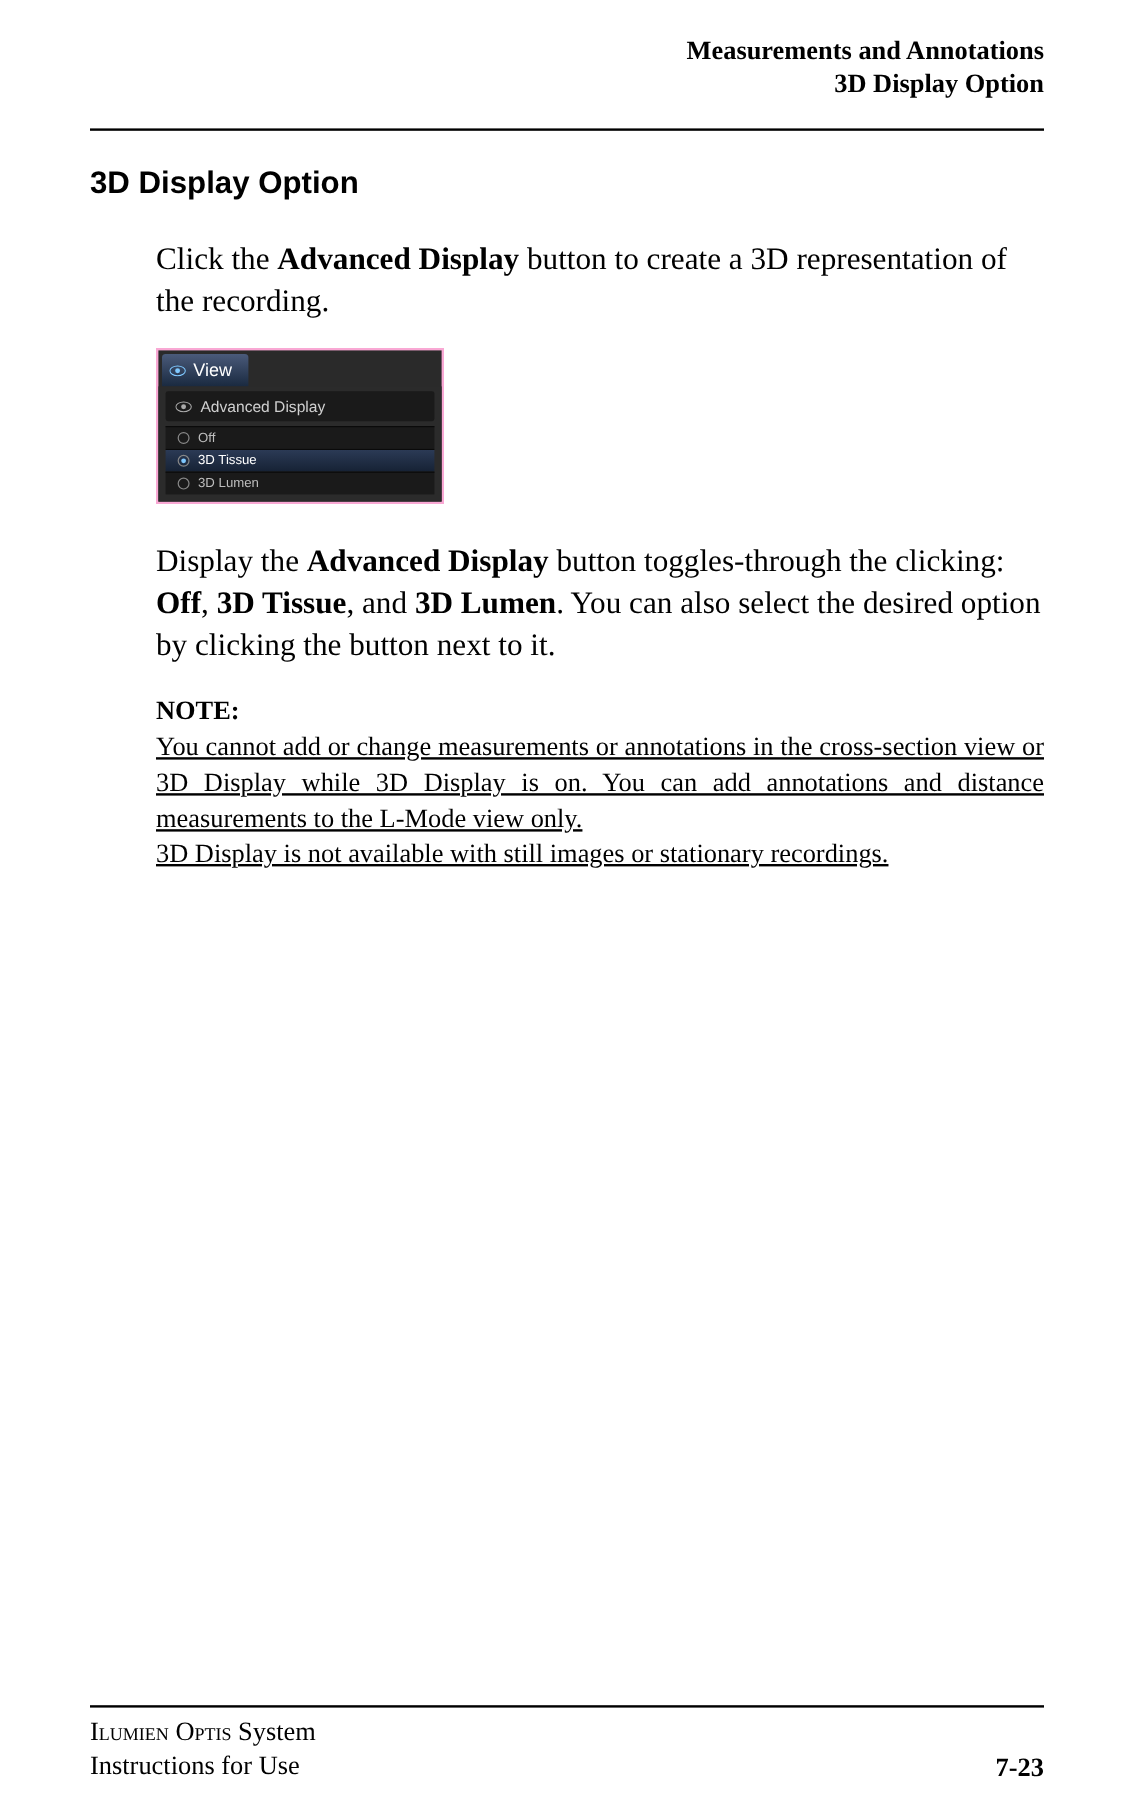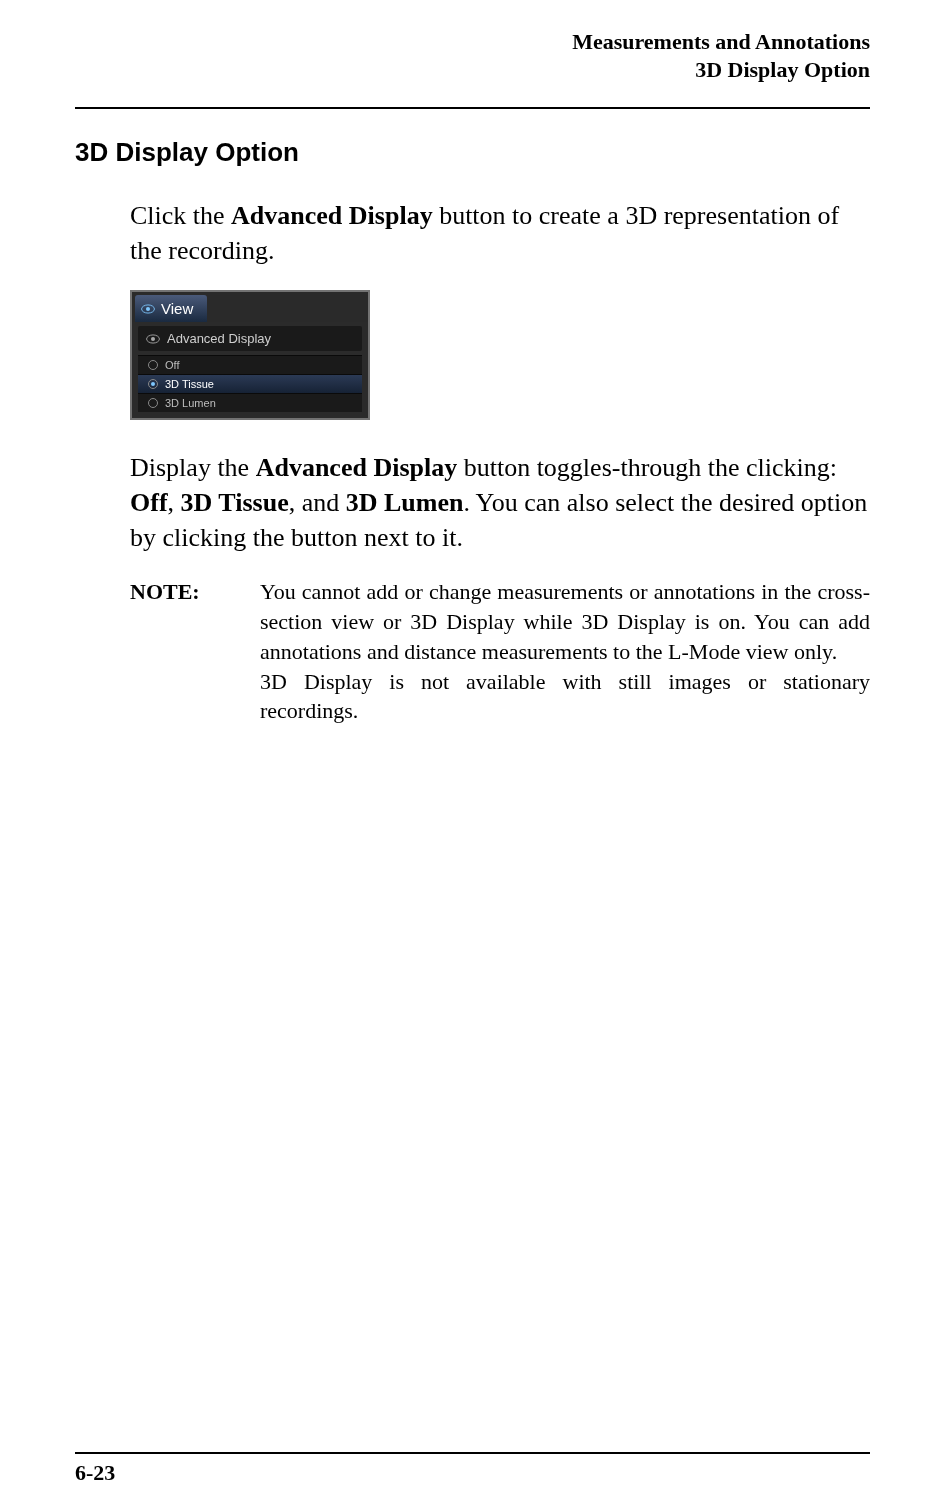--- a/index.html
+++ b/index.html
@@ -46,21 +46,21 @@
       font-size: 26px;
       line-height: 1.35;
       margin-bottom: 22px;
     }
     .b {
       font-weight: bold;
     }
     .ui-panel {
       width: 240px;
       background: #2a2a2a;
-      border: 2px solid #737373;
+      border: 2px solid #f9a8d4;
       margin-bottom: 30px;
       font-family: Arial, Helvetica, sans-serif;
     }
     .ui-tab {
       background: linear-gradient(#4a5a7a, #1a2a40);
       color: #fff;
       font-size: 15px;
       padding: 5px 8px 5px 6px;
       display: flex;
       align-items: center;
@@ -122,29 +122,31 @@
       width: 14px;
       height: 10px;
       display: block;
     }
     .note-block {
       display: flex;
       font-size: 22px;
       line-height: 1.35;
       margin-top: 16px;
       gap: 0;
+      flex-direction: column;
     }
     .note-label {
       font-weight: bold;
       width: 130px;
       flex-shrink: 0;
     }
     .note-body {
       text-align: justify;
       flex: 1;
+      text-decoration: underline;
     }
     .footer {
       position: absolute;
       bottom: 22px;
       left: 75px;
       right: 75px;
     }
     .footer-rule {
       border: none;
       border-top: 2px solid #000;
@@ -225,16 +227,24 @@
     <div class="note-block">
       <div class="note-label">NOTE:</div>
       <div class="note-body" style="white-space: pre-line;">You cannot add or change measurements or annotations in the cross-section view or 3D Display while 3D Display is on. You can add annotations and distance measurements to the L-Mode view only.
 3D Display is not available with still images or stationary recordings.</div>
     </div>
   </div>
 
   <div class="footer">
     <hr class="footer-rule">
     <div class="footer-row">
-      <div class="footer-right">6-23</div>
+      <div class="footer-left">
+        <div>
+          <span class="smallcaps">Ilumien</span>
+          <span> </span>
+          <span class="smallcaps">Optis</span><span> System</span>
+        </div>
+        <div>Instructions for Use</div>
+      </div>
+      <div class="footer-right">7-23</div>
     </div>
   </div>
 </div>
 
 </body></html>

